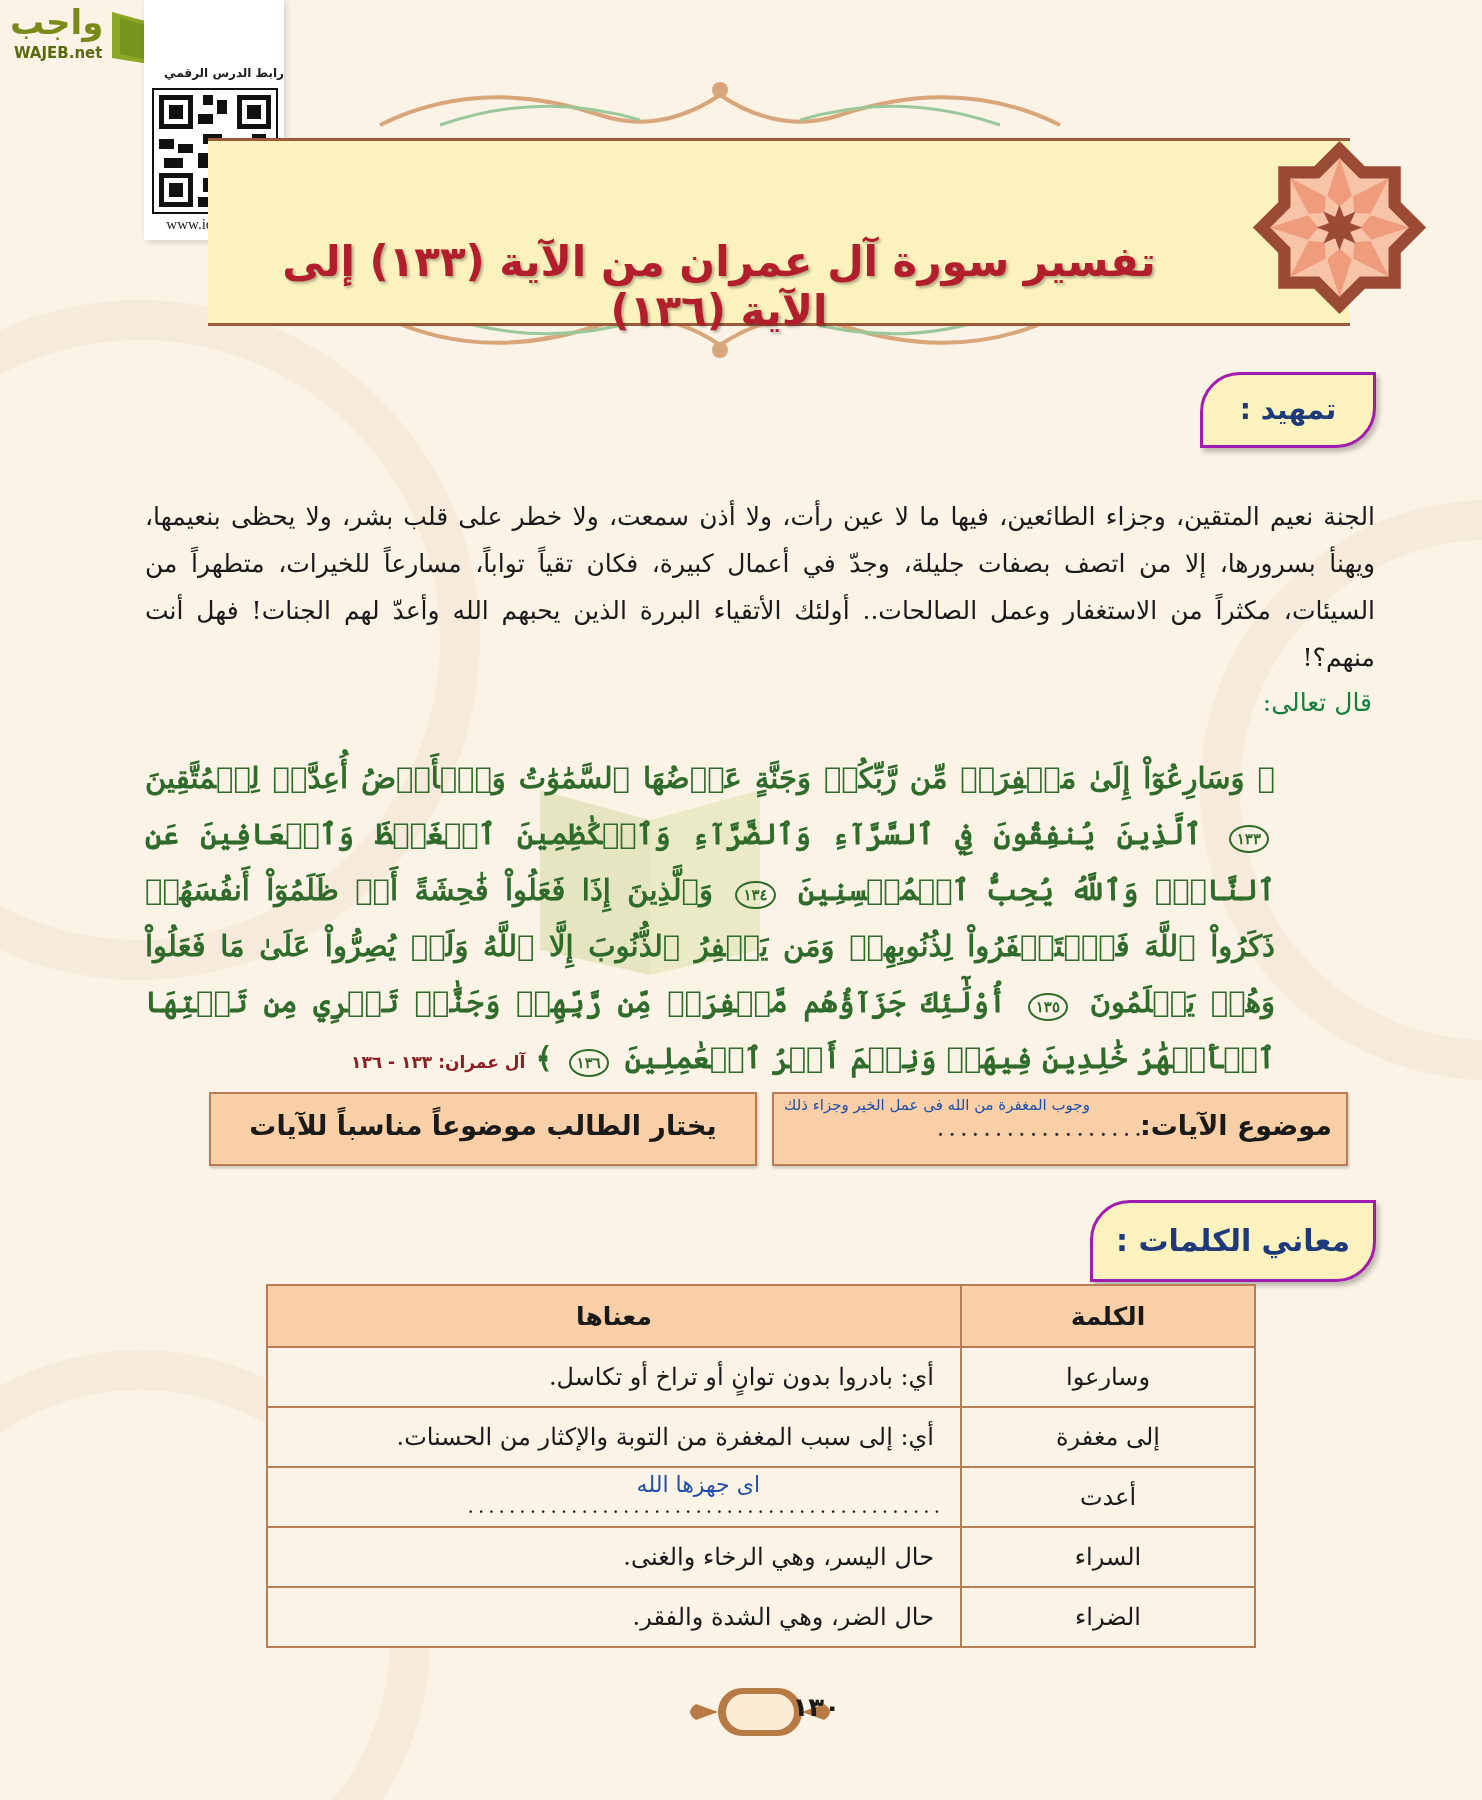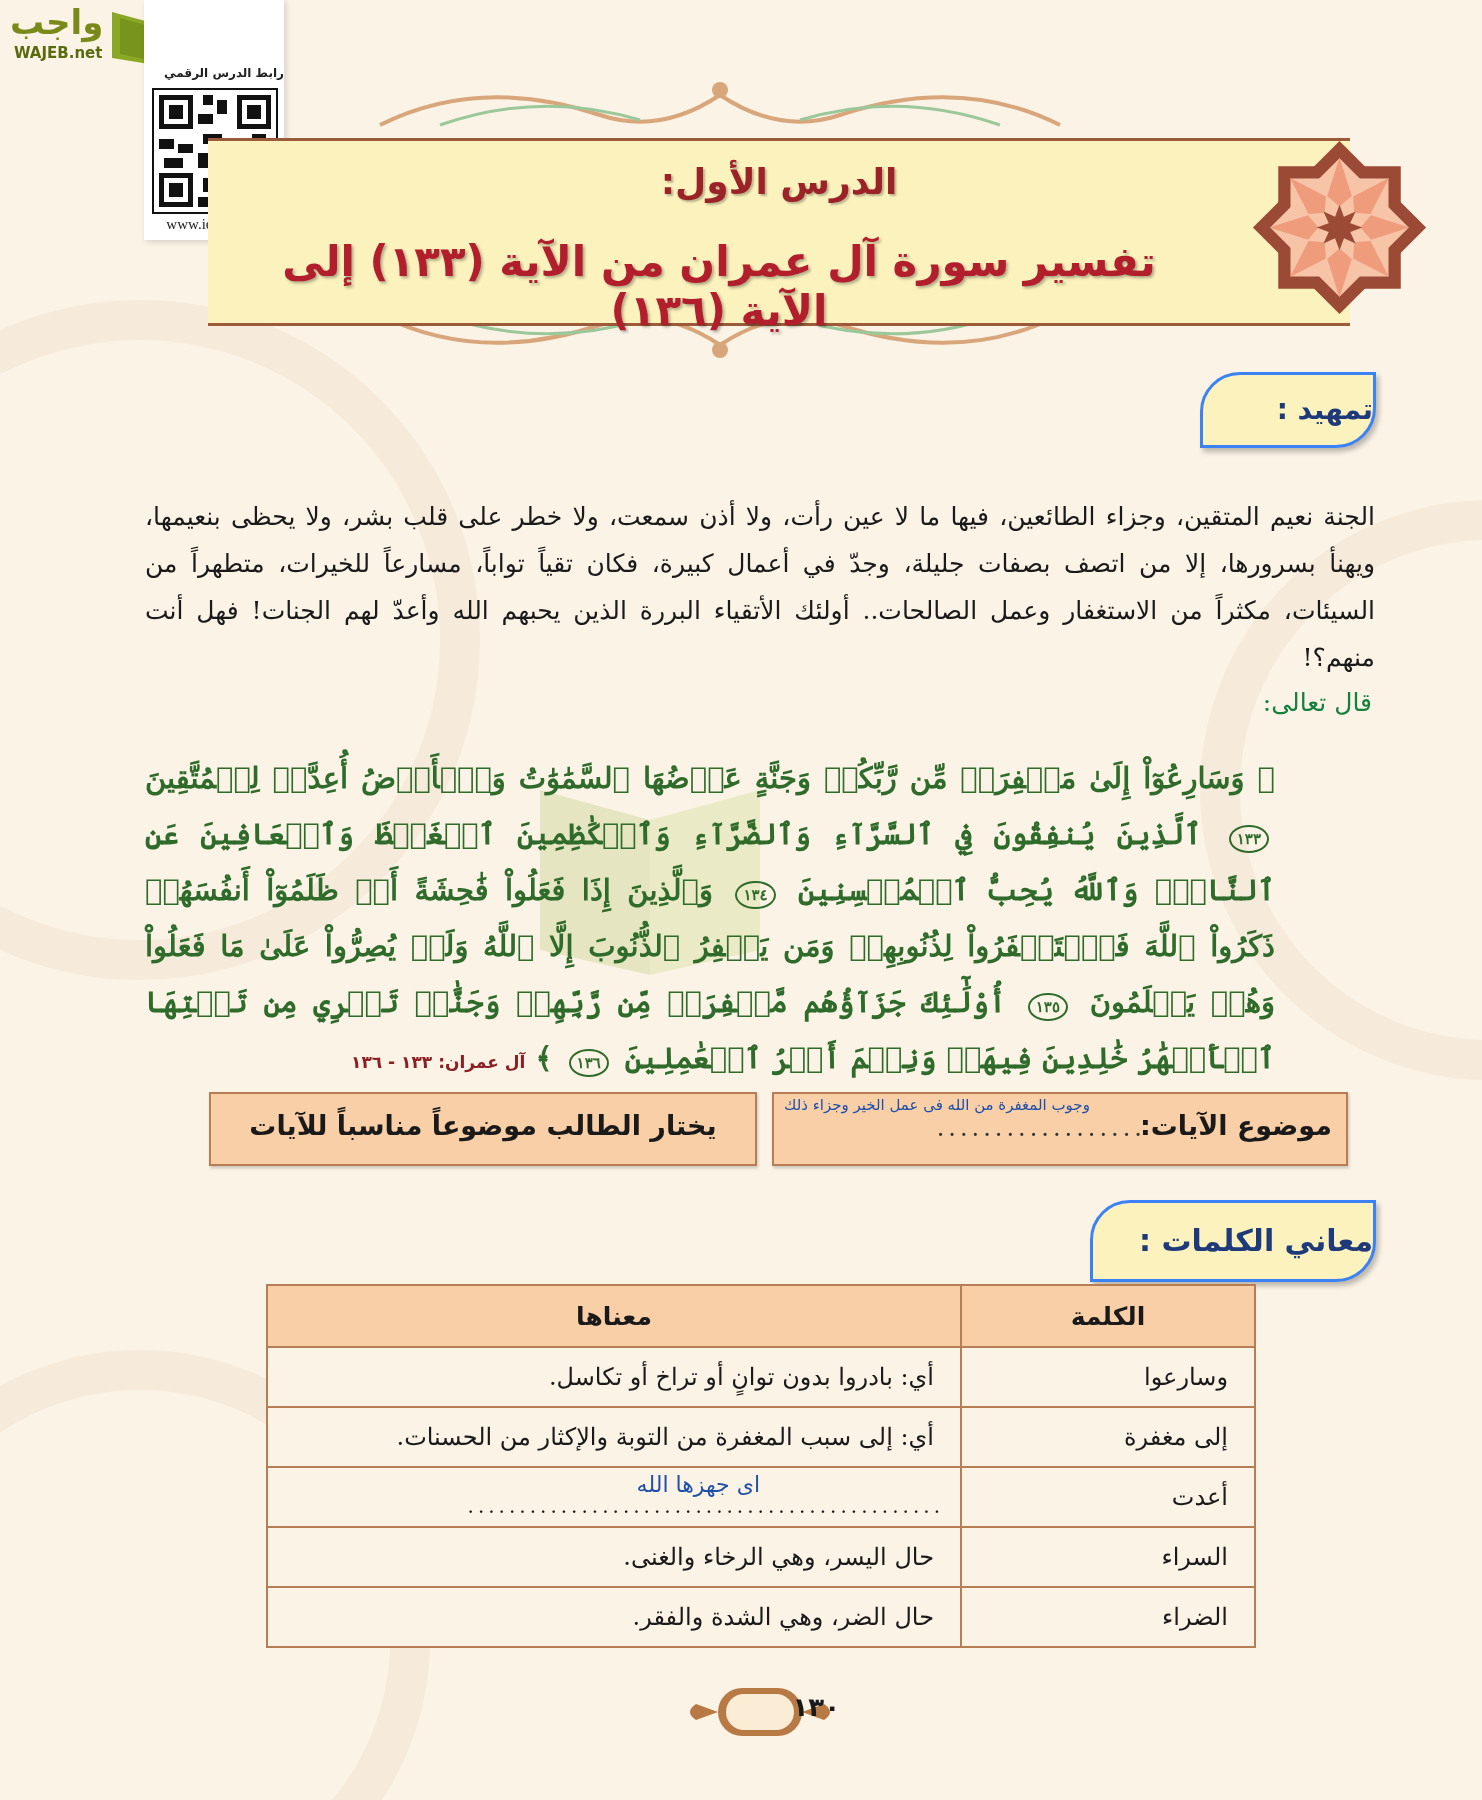--- a/index.html
+++ b/index.html
@@ -40,23 +40,23 @@
     text-shadow: 2px 2px 2px rgba(0,0,0,0.25);
   }
   .lesson-title {
     position: absolute; top: 96px; left: 50px; right: 170px; text-align: center;
     font-family: "DejaVu Sans", sans-serif; font-size: 42px; font-weight: bold; color: #b21e2b;
     text-shadow: 2px 2px 3px rgba(0,0,0,0.3);
   }
   .star-emblem { position: absolute; left: 1252px; top: 140px; width: 175px; height: 175px; }
   
   .section-tab {
-    position: absolute; background: #fbf2bd; border: 3px solid #3b82f6;
+    position: absolute; background: #fbf2bd; border: 3px solid #a21caf;
     border-radius: 40px 0 40px 0; box-shadow: 3px 4px 5px rgba(0,0,0,0.25);
-    font-family: "DejaVu Sans", sans-serif; font-weight: bold; color: #1f3a7a; text-align: right;
+    font-family: "DejaVu Sans", sans-serif; font-weight: bold; color: #1f3a7a; text-align: center;
   }
   .tab-intro { left: 1200px; top: 372px; width: 170px; height: 70px; font-size: 28px; line-height: 70px; }
   .tab-words { left: 1090px; top: 1200px; width: 280px; height: 76px; font-size: 30px; line-height: 76px; }
   
   .intro-text {
     position: absolute; left: 145px; top: 468px; width: 1230px;
     font-size: 25px; line-height: 47px; text-align: justify; color: #1a1a1a;
   }
   .qala { position: absolute; right: 110px; top: 688px; font-size: 25px; color: #15803d; text-align: right; }
   
@@ -87,21 +87,21 @@
     position: absolute; left: 266px; top: 1284px; width: 990px;
     border-collapse: collapse; font-size: 24px; background: #fbf3e6;
   }
   .words-table th {
     background: #f8cfa6; font-family: "DejaVu Sans", sans-serif; font-size: 25px; font-weight: bold;
     height: 58px; border: 2px solid #b77d55; color: #1a1a1a;
   }
   .words-table td {
     height: 58px; border: 2px solid #b77d55; padding: 0 26px; color: #1a1a1a;
   }
-  .words-table td.word { width: 240px; text-align: right; margin-top: 8px; }
+  .words-table td.word { width: 240px; text-align: center; margin-top: 8px; }
   .words-table td.meaning { text-align: right; position: relative; }
   .filled-answer { position: absolute; top: 4px; right: 200px; font-family: "DejaVu Sans", sans-serif; font-size: 22px; color: #1f4fa8; }
   .fill-dots { position: absolute; bottom: 8px; left: 40px; right: 16px; text-align: right; letter-spacing: 4px; font-size: 20px; }
   
   .page-num { position: absolute; left: 680px; top: 1682px; width: 160px; height: 60px; }
   .page-num-text { position: absolute; left: 0; right: 0; top: 10px; text-align: right; font-family: "DejaVu Sans", sans-serif; font-size: 26px; font-weight: bold; color: #1a1a1a; }
   
   .watermark { position: absolute; left: 520px; top: 780px; width: 260px; height: 200px; opacity: 0.18; }
 </style>
 </head>
@@ -163,21 +163,20 @@
   <circle cx="360" cy="25" r="8" fill="#d8a67a"></circle>
 </svg>
 <svg class="flourish-bottom" viewBox="0 0 720 70">
   <path d="M20 10 Q120 60 240 20 Q300 0 360 40 Q420 0 480 20 Q600 60 700 10" fill="none" stroke="#d8a67a" stroke-width="4"></path>
   <path d="M80 10 Q180 45 280 15" fill="none" stroke="#9bc89a" stroke-width="3"></path>
   <path d="M440 15 Q540 45 640 10" fill="none" stroke="#9bc89a" stroke-width="3"></path>
   <circle cx="360" cy="45" r="8" fill="#d8a67a"></circle>
 </svg>
 
 <div class="title-banner">
-  <div class="lesson-label">الدرس الأول:</div>
   <div class="lesson-title">تفسير سورة آل عمران من الآية (١٣٣) إلى الآية (١٣٦)</div>
 </div>
 <svg class="star-emblem" viewBox="-100 -100 200 200">
   <g fill="#9b4a35">
     <rect x="-70" y="-70" width="140" height="140"></rect>
     <rect x="-70" y="-70" width="140" height="140" transform="rotate(45)"></rect>
   </g>
   <g fill="#f7c4a8">
     <rect x="-56" y="-56" width="112" height="112"></rect>
     <rect x="-56" y="-56" width="112" height="112" transform="rotate(45)"></rect>

